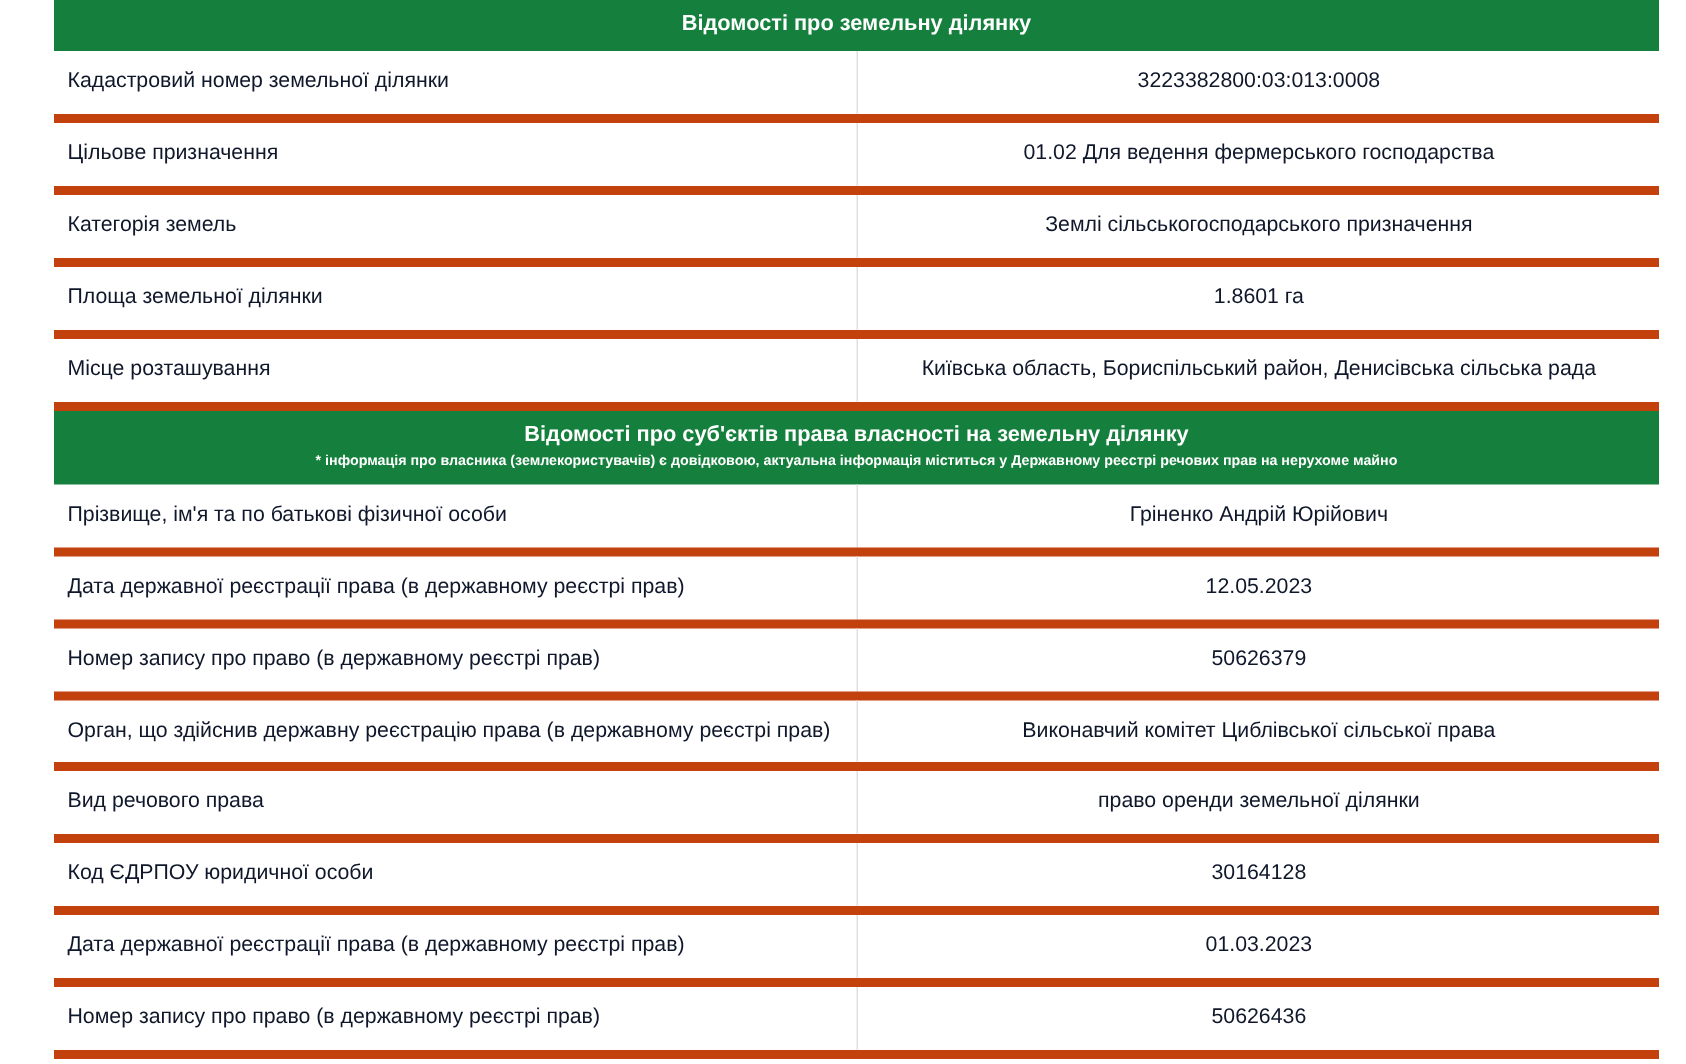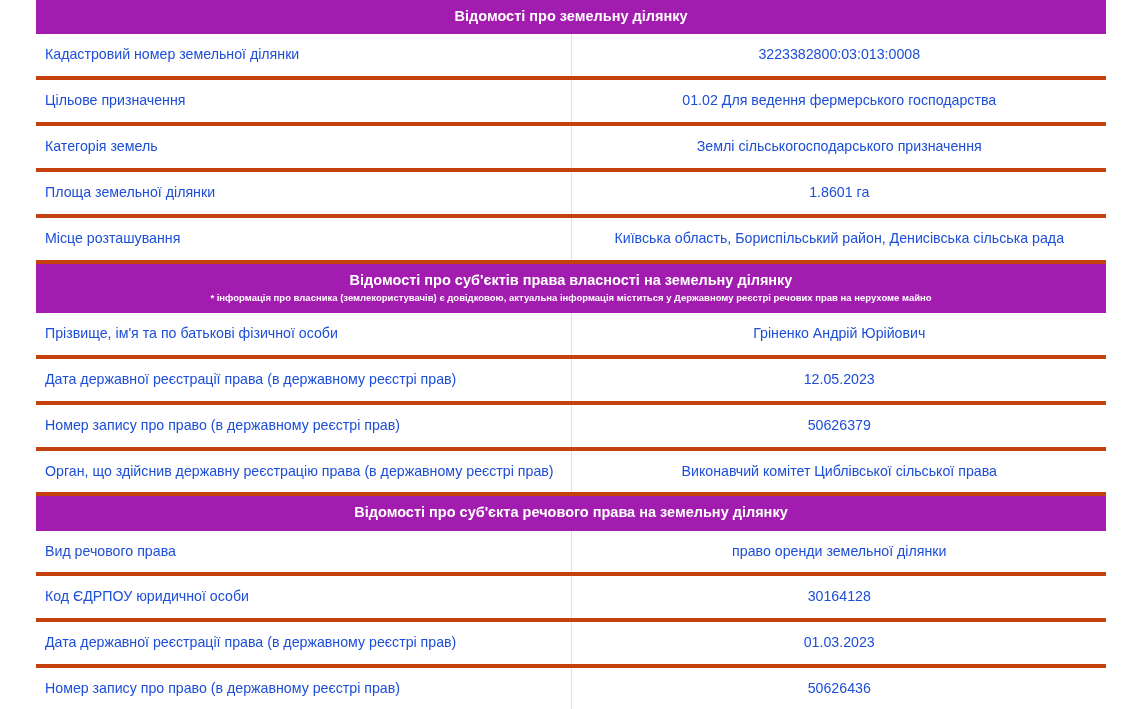--- a/index.html
+++ b/index.html
@@ -17,43 +17,43 @@
     width: 1124px;
     box-sizing: border-box;
     padding: 0 18px 0 36px;
   }
   table.info {
     width: 1070px;
     border-collapse: collapse;
     table-layout: fixed;
   }
   tr.section-row td {
-    background: #a21caf;
+    background: #15803d;
     color: #ffffff;
     text-align: center;
     padding: 7px 6px 9px 6px;
     border: none;
   }
   .section-title {
     font-size: 14.5px;
     font-weight: bold;
     line-height: 1.25;
   }
   .section-note {
     font-size: 9.5px;
     font-weight: bold;
     line-height: 1.3;
     margin-top: 3px;
     color: #ffffff;
   }
   tr.data-row td {
-    border-bottom: 4px solid #c2410c;
+    border-bottom: 6px solid #c2410c;
     padding: 11px 10px 11px 10px;
     font-size: 14.2px;
-    color: #1d4ed8;
+    color: #0f172a;
     vertical-align: top;
     line-height: 1.4;
   }
   tr.data-row td.label {
     width: 536px;
     border-right: 1px solid #e2e2e2;
     padding-left: 9px;
   }
   tr.data-row td.value {
     padding-left: 11px;
@@ -115,25 +115,20 @@
       </tr>
       <tr class="data-row">
         <td class="label">Номер запису про право (в державному реєстрі прав)</td>
         <td class="value">50626379</td>
       </tr>
       <tr class="data-row">
         <td class="label">Орган, що здійснив державну реєстрацію права (в державному реєстрі прав)</td>
         <td class="value">Виконавчий комітет Циблівської сільської права</td>
       </tr>
 
-      <tr class="section-row">
-        <td colspan="2">
-          <div class="section-title">Відомості про суб'єкта речового права на земельну ділянку</div>
-        </td>
-      </tr>
       <tr class="data-row">
         <td class="label">Вид речового права</td>
         <td class="value">право оренди земельної ділянки</td>
       </tr>
       <tr class="data-row">
         <td class="label">Код ЄДРПОУ юридичної особи</td>
         <td class="value">30164128</td>
       </tr>
       <tr class="data-row">
         <td class="label">Дата державної реєстрації права (в державному реєстрі прав)</td>

